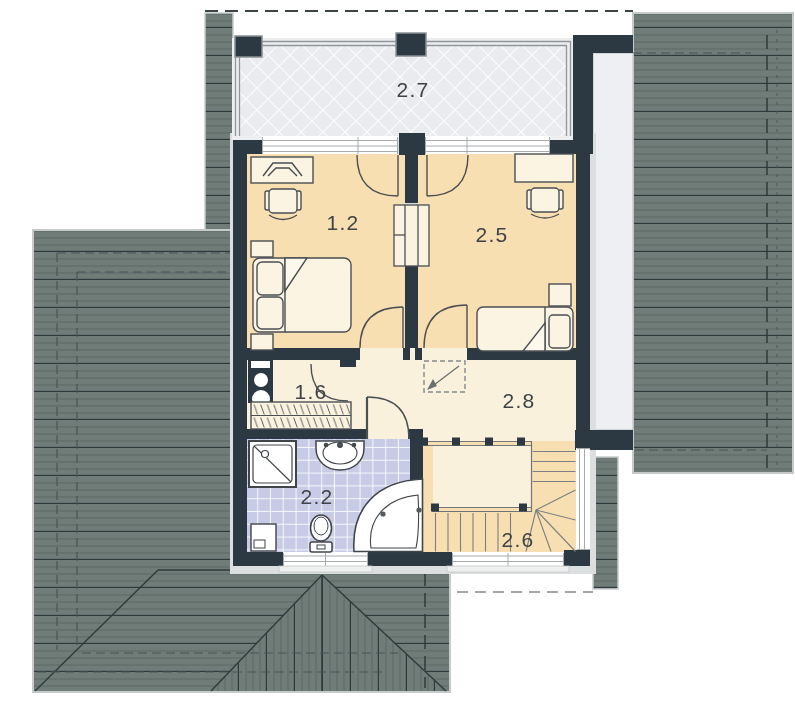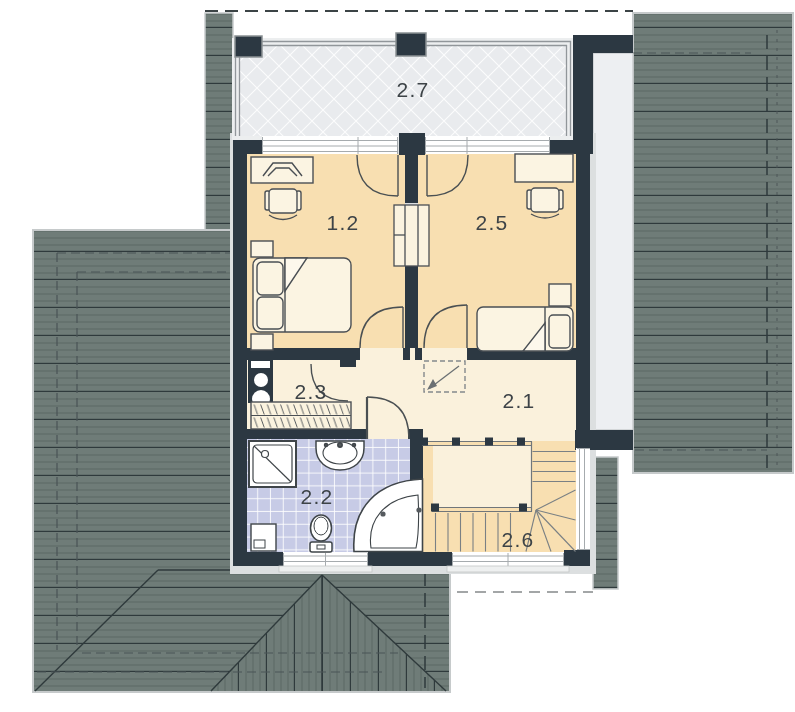--- a/index.html
+++ b/index.html
@@ -349,19 +349,19 @@
 
   <g>
     <rect x="409" y="361" width="41" height="31" fill="none" stroke="#84898c" stroke-width="1.4" stroke-dasharray="5 3"></rect>
     <line x1="444" y1="366" x2="415" y2="388" stroke="#6b7073" stroke-width="1.3"></line>
     <path d="M412,390 L422,386 L418,379 Z" fill="#6b7073"></path>
   </g>
 </svg>
 
 <div class="room-label" style="left:398px;top:90px">2.7</div>
 <div class="room-label" style="left:328px;top:223px">1.2</div>
-<div class="room-label" style="left:477px;top:223px">2.5</div>
-<div class="room-label" style="left:296px;top:392px">2.3</div>
-<div class="room-label" style="left:504px;top:401px">2.1</div>
+<div class="room-label" style="left:477px;top:235px">2.5</div>
+<div class="room-label" style="left:296px;top:392px">1.6</div>
+<div class="room-label" style="left:504px;top:401px">2.8</div>
 <div class="room-label" style="left:302px;top:497px">2.2</div>
 <div class="room-label" style="left:503px;top:540px">2.6</div>
 
 </div>
 
 </body></html>

